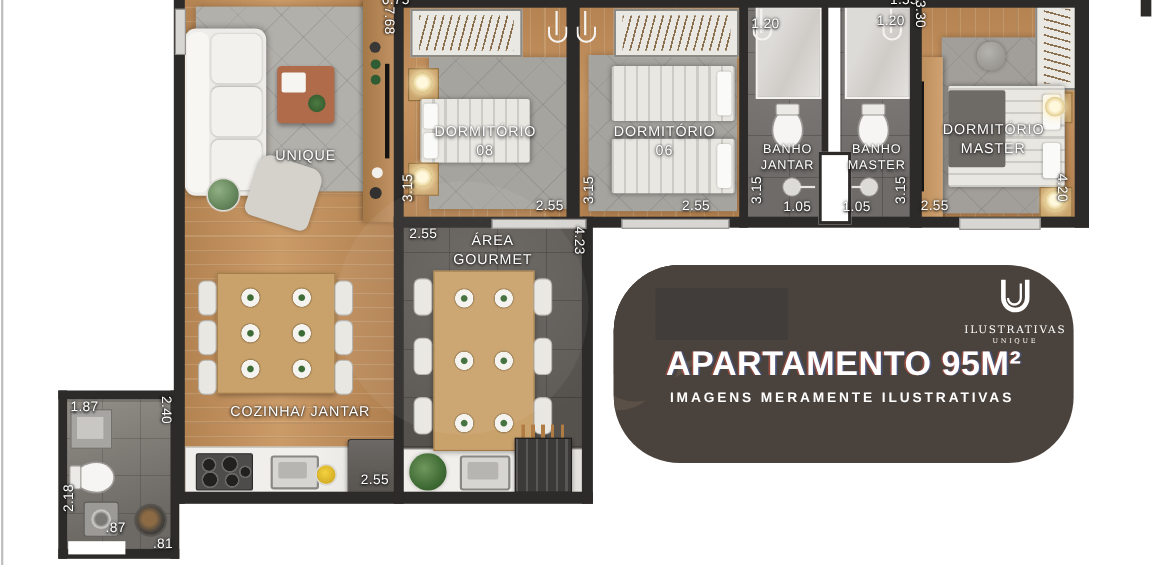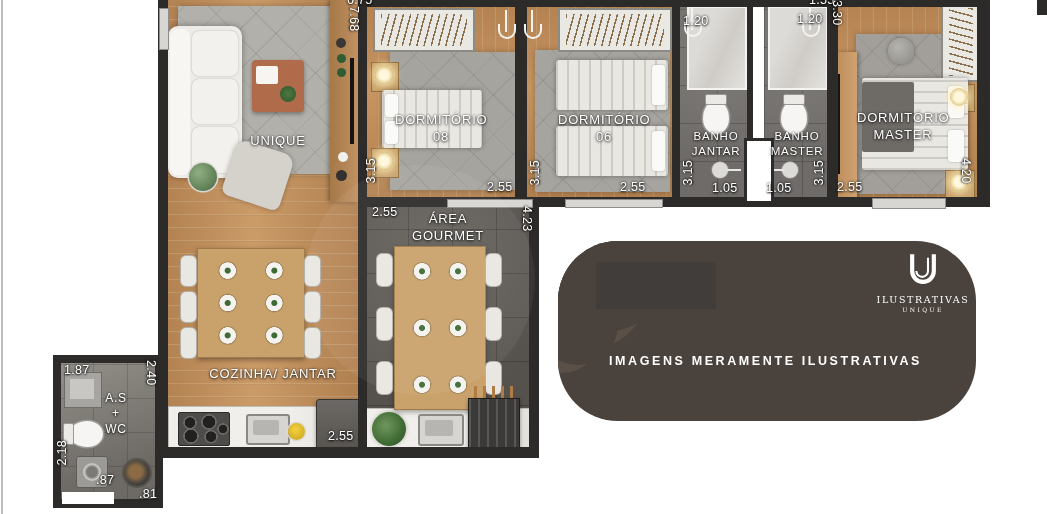--- a/index.html
+++ b/index.html
@@ -306,25 +306,20 @@
     <div>DORMITÓRIO</div>
     <div>MASTER</div>
   </div>
   <div class="rlabel" style="left:208px;top:366px;width:130px;">
     <span>COZINHA/ JANTAR</span>
   </div>
   <div class="rlabel" style="left:400px;top:211px;width:96px;">
     <div>ÁREA</div>
     <div>GOURMET</div>
   </div>
-  <div class="rlabel" style="left:92px;top:391px;width:48px;font-size:12px;">
-    <div>A.S</div>
-    <div>+</div>
-    <div>WC</div>
-  </div>
 
   <span class="lbl" style="left:347px;top:-7px;">6.75</span>
   <span class="lbl vd" style="left:347px;top:6px;">7.68</span>
   <span class="lbl vu" style="left:364px;top:158px;">3.15</span>
   <span class="lbl" style="left:487px;top:180px;">2.55</span>
   <span class="lbl vu" style="left:528px;top:160px;">3.15</span>
   <span class="lbl" style="left:620px;top:180px;">2.55</span>
   <span class="lbl" style="left:683px;top:14px;">1.20</span>
   <span class="lbl vu" style="left:681px;top:160px;">3.15</span>
   <span class="lbl" style="left:712px;top:181px;">1.05</span>
@@ -351,16 +346,17 @@
     <div class="leaf" style="left:-20px;top:44px;width:80px;height:80px;background:#4a423c;"></div>
     <div class="badge-rect"></div>
     <div class="logo">
       <svg viewBox="0 0 36 42" width="30" height="36" aria-hidden="true">
         <path d="M5 1 v20 a13 13 0 0 0 26 0 V1" fill="none" stroke="#ffffff" stroke-width="5"></path>
         <path d="M24 5 v16 a7 7 0 0 1 -14 0" fill="none" stroke="#ffffff" stroke-width="2.5"></path>
       </svg>
       <div class="logo-brand">ILUSTRATIVAS</div>
       <div class="logo-sub">UNIQUE</div>
     </div>
+    <div class="badge-title">APARTAMENTO 95M²</div>
     <div class="badge-sub">IMAGENS MERAMENTE ILUSTRATIVAS</div>
   </div>
 
 </div>
 
 </body></html>

